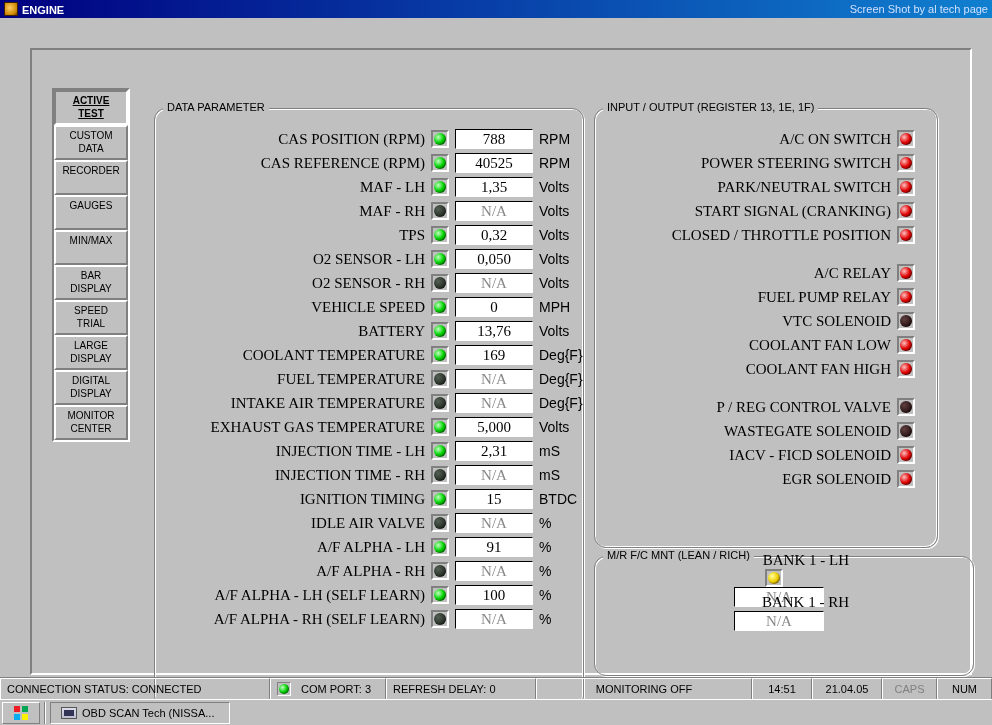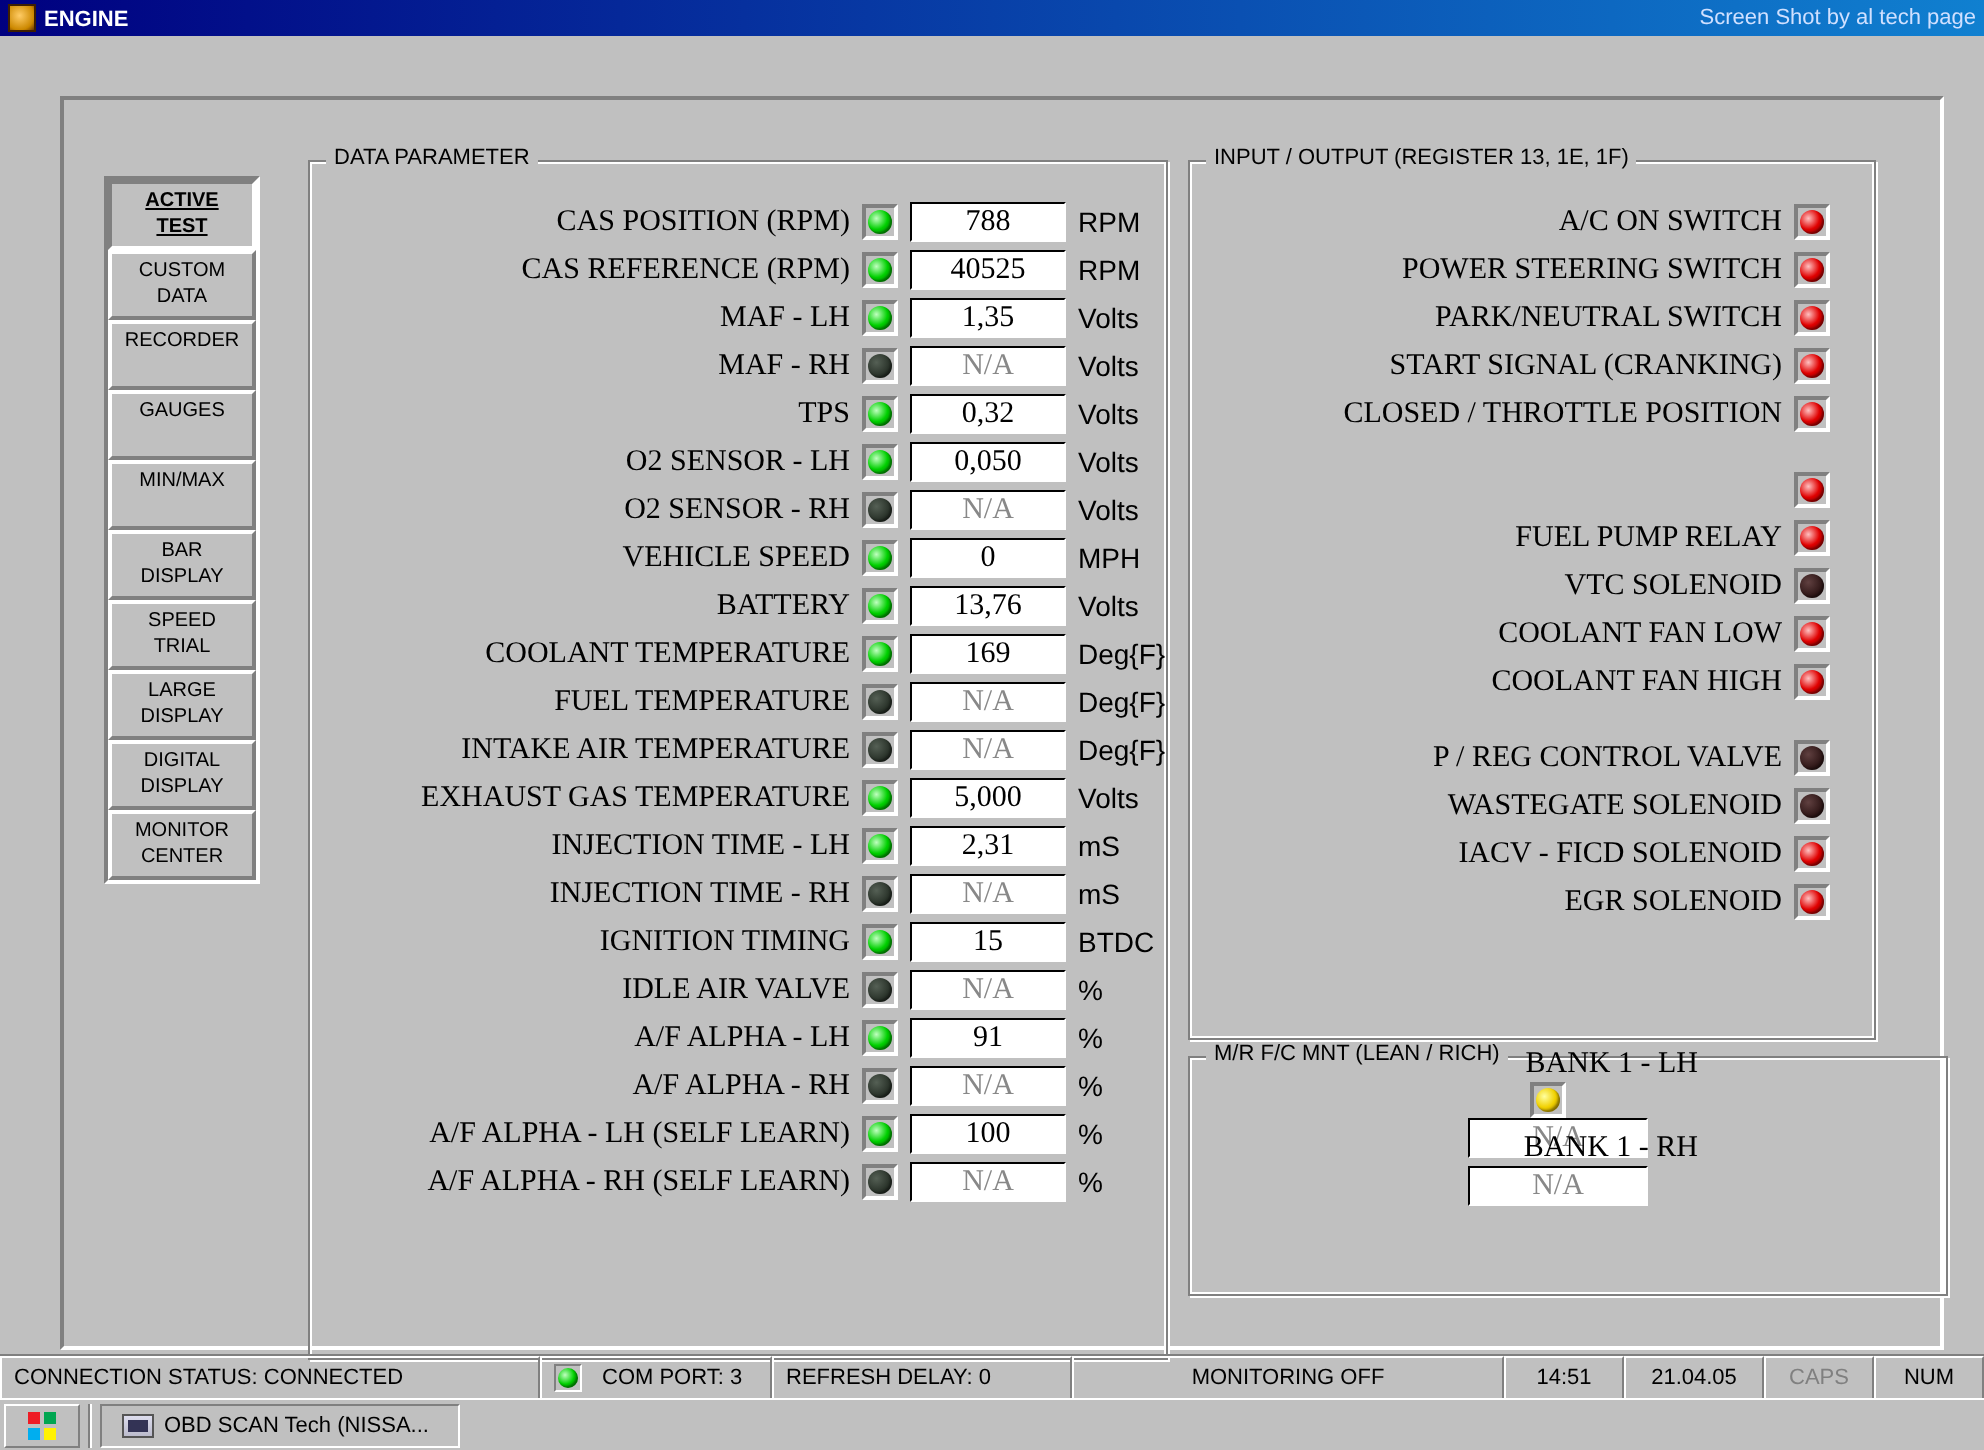--- a/index.html
+++ b/index.html
@@ -60,21 +60,22 @@
     border-bottom: 2px solid #fff;
     border-right: 2px solid #fff;
     text-decoration: underline;
     font-weight: bold;
   }
   
   .groupbox {
     position: absolute;
     border: 1px solid #808080;
     box-shadow: inset -1px -1px 0 #fff, inset 1px 1px 0 #fff, 1px 1px 0 #fff;
-    border-radius: 0;
+    border-radius: 12px;
+    margin-top: 28px;
   }
   .groupbox > .legend {
     position: absolute;
     top: -8px; left: 8px;
     background: #c0c0c0;
     padding: 0 4px;
     font-size: 11px;
   }
   .grp-data { left: 122px; top: 30px; width: 430px; height: 600px; }
   .grp-io { left: 562px; top: 30px; width: 344px; height: 440px; }
@@ -437,20 +438,21 @@
             </div>
           </div>
           <div class="iorow">
             <div class="iolabel">CLOSED / THROTTLE POSITION</div>
             <div class="led red">
               <span class="dot"></span>
             </div>
           </div>
           <div class="iorow gap"></div>
           <div class="iorow">
+            <div class="iolabel">A/C RELAY</div>
             <div class="led red">
               <span class="dot"></span>
             </div>
           </div>
           <div class="iorow">
             <div class="iolabel">FUEL PUMP RELAY</div>
             <div class="led red">
               <span class="dot"></span>
             </div>
           </div>

